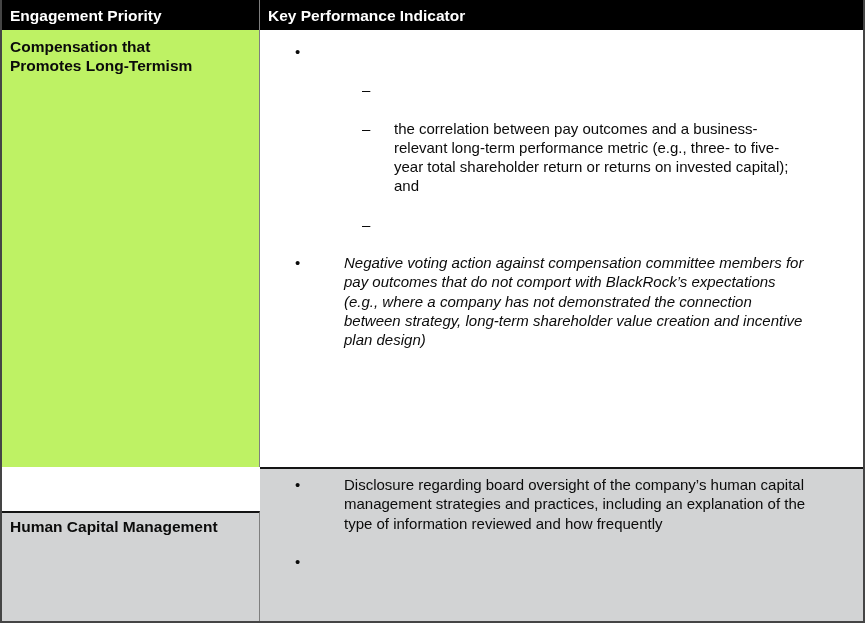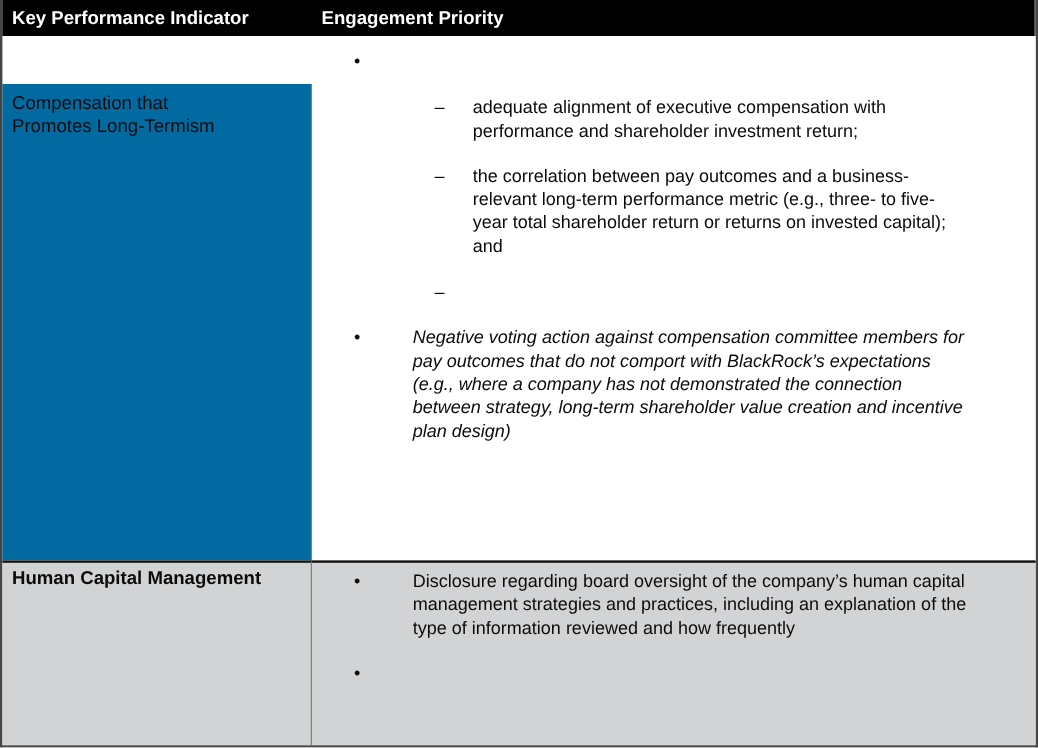--- a/index.html
+++ b/index.html
@@ -29,35 +29,35 @@
     color:var(--header_text);
     font-weight:bold;
     font-size:15.5px;
     line-height:19px;
     padding:6px 8px 0 8px;
   }
 
   .c1 { border-right:1px solid var(--col_border); }
 
   .r1c1 {
-    background:#0369a1;
-    font-weight:normal;
+    background:#bef264;
+    font-weight:bold;
     font-size:15.5px;
     line-height:19.3px;
     padding:7px 8px 0 8px;
-    margin-top:40px;
   }
   .r1c2 { background:#fff; padding:12px 4px 0 0; }
 
   .r2 { border-top:2px solid var(--row_border); background:var(--row2_bg); }
   .r2c1 {
     font-weight:bold;
     font-size:15.5px;
     line-height:19.3px;
     padding:4px 8px 0 8px;
+    margin-top:44px;
   }
   .r2c2 { padding:6px 4px 0 0; }
 
   .bullets { font-size:15px; line-height:19.3px; }
 
   .item { display:flex; margin:0 0 19px 0; }
   .lvl1 { padding-left:35px; }
   .lvl1 > .mk { flex:0 0 49px; }
   .lvl2 { padding-left:102px; }
   .lvl2 > .mk { flex:0 0 32px; }
@@ -68,40 +68,38 @@
   .italic .tx { font-style:italic; }
 
   .ptext { white-space:pre-line; }
 </style>
 </head>
 <body>
 
 <div class="page">
   <div class="table">
 
+    <div class="cell hcell c1">
+      <span>Engagement Priority</span>
+    </div>
     <div class="cell hcell">
       <span>Key Performance Indicator</span>
-    </div>
-    <div class="cell hcell c1">
-      <span>Engagement Priority</span>
     </div>
 
     <div class="cell r1c1 c1">
       <div class="ptext">Compensation that
 Promotes Long-Termism</div>
     </div>
 
     <div class="cell r1c2 bullets">
       <div class="item lvl1">
         <span class="mk">•</span>
       </div>
       <div class="item lvl2">
         <span class="mk">–</span>
-        <span class="tx">adequate alignment of executive compensation with
-performance and shareholder investment return;</span>
       </div>
       <div class="item lvl2">
         <span class="mk">–</span>
         <span class="tx">the correlation between pay outcomes and a business-
 relevant long-term performance metric (e.g., three- to five-
 year total shareholder return or returns on invested capital);
 and</span>
       </div>
       <div class="item lvl2">
         <span class="mk">–</span>

